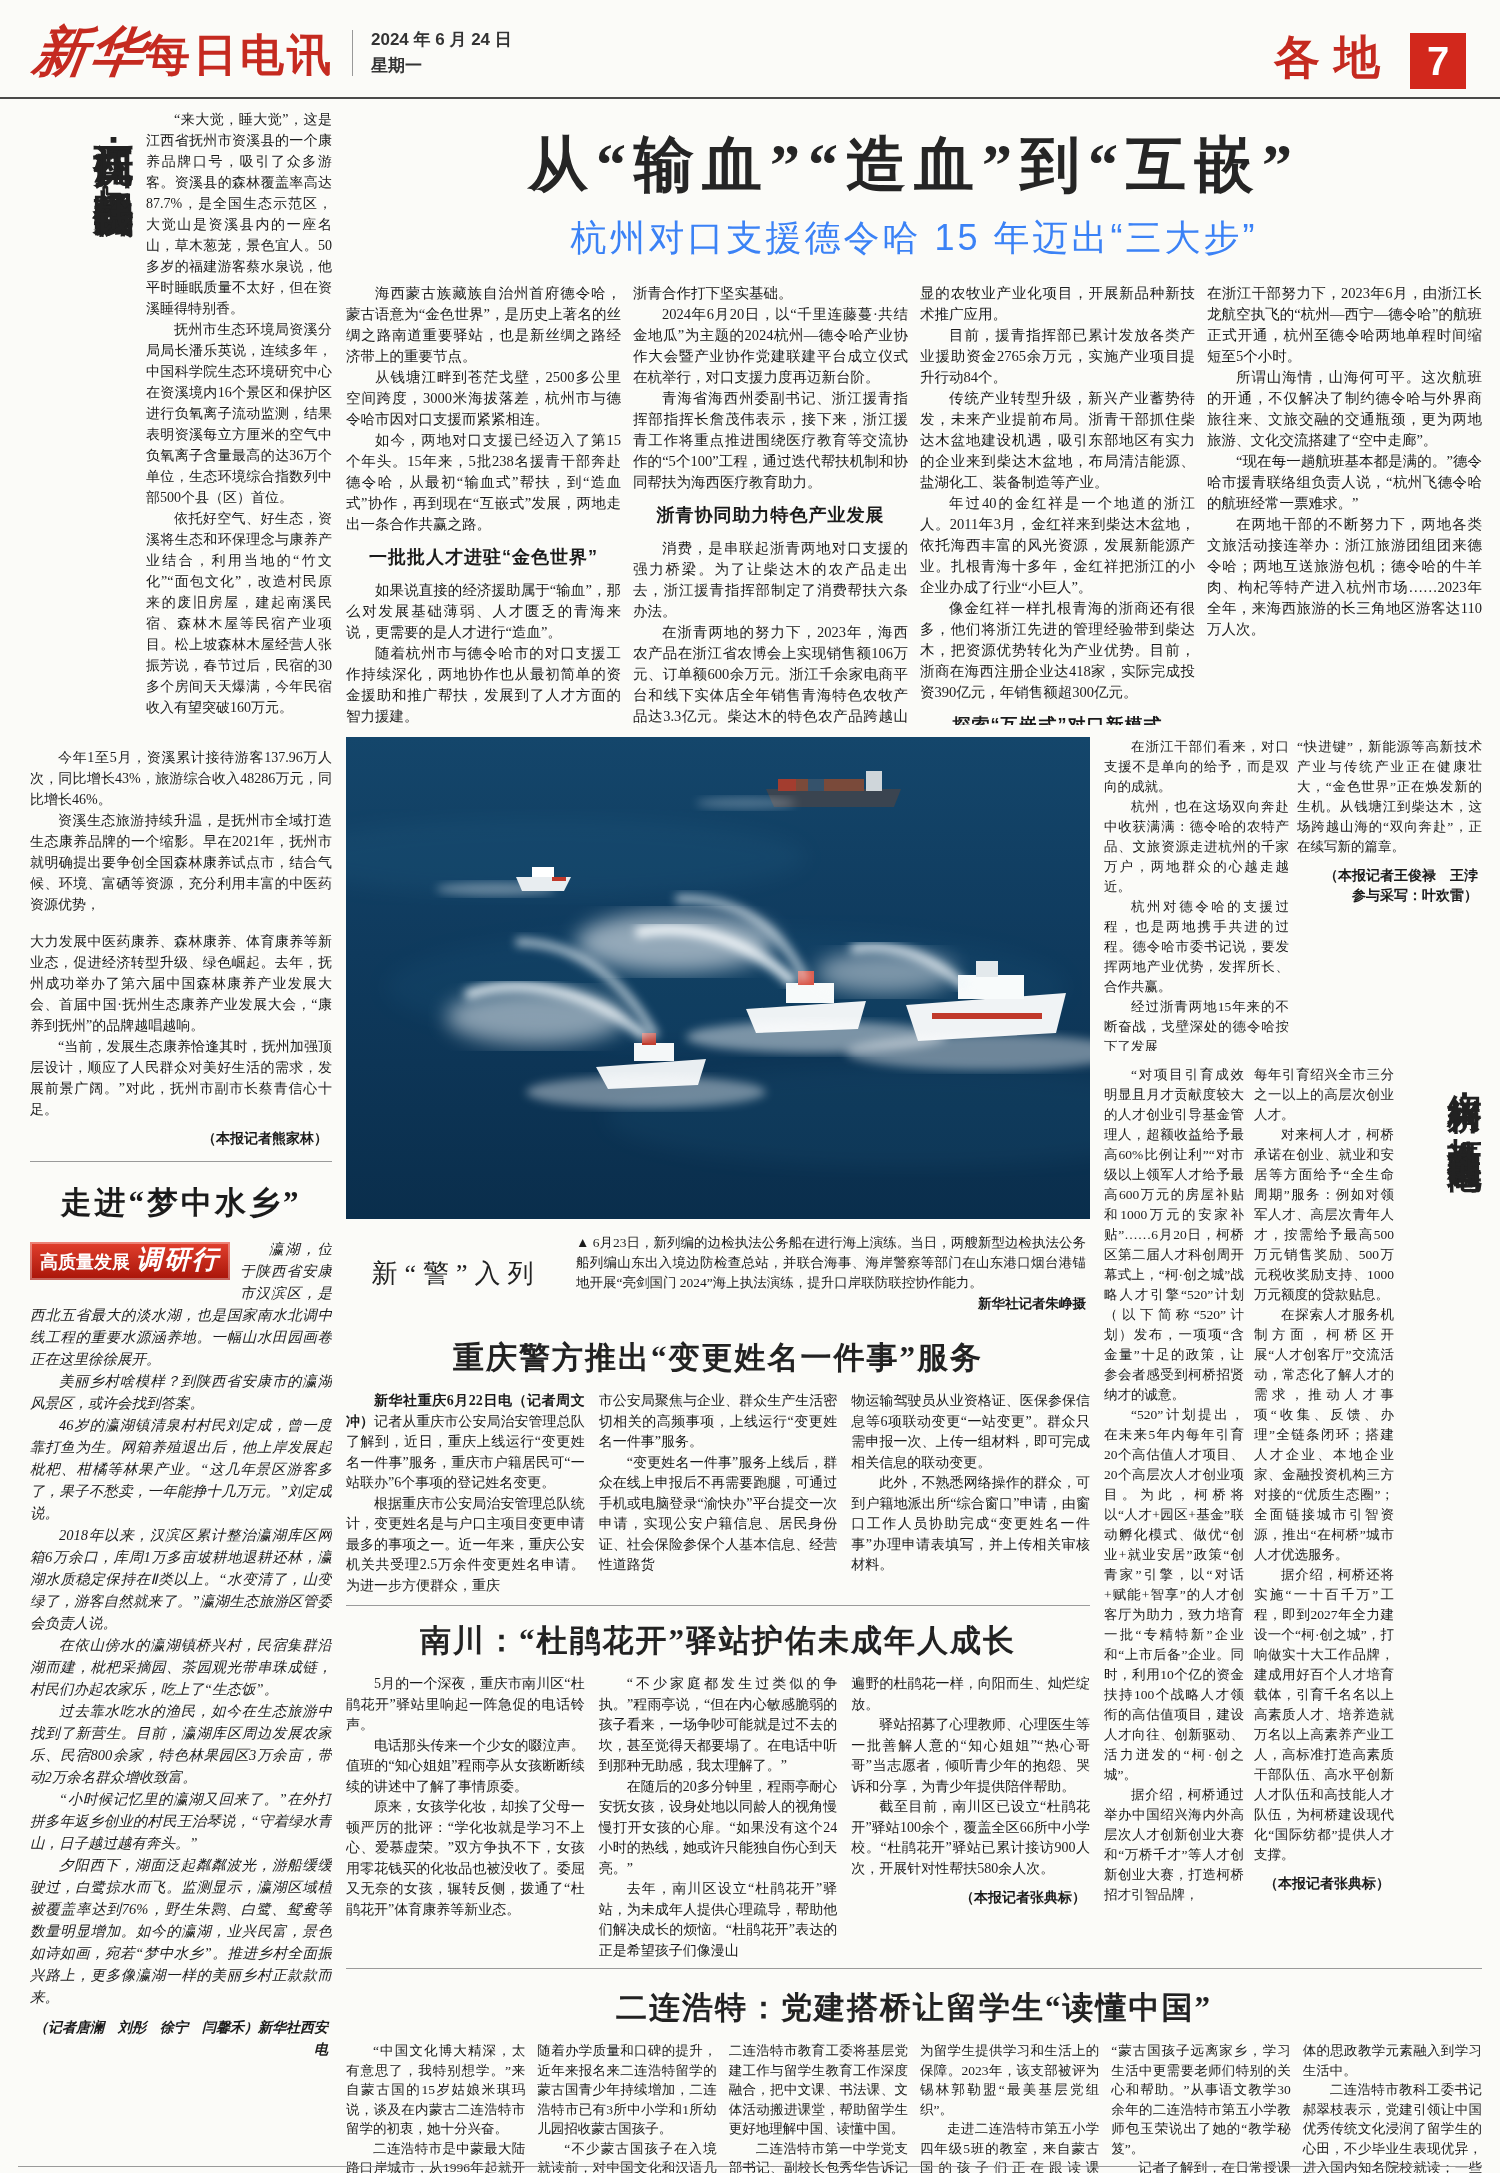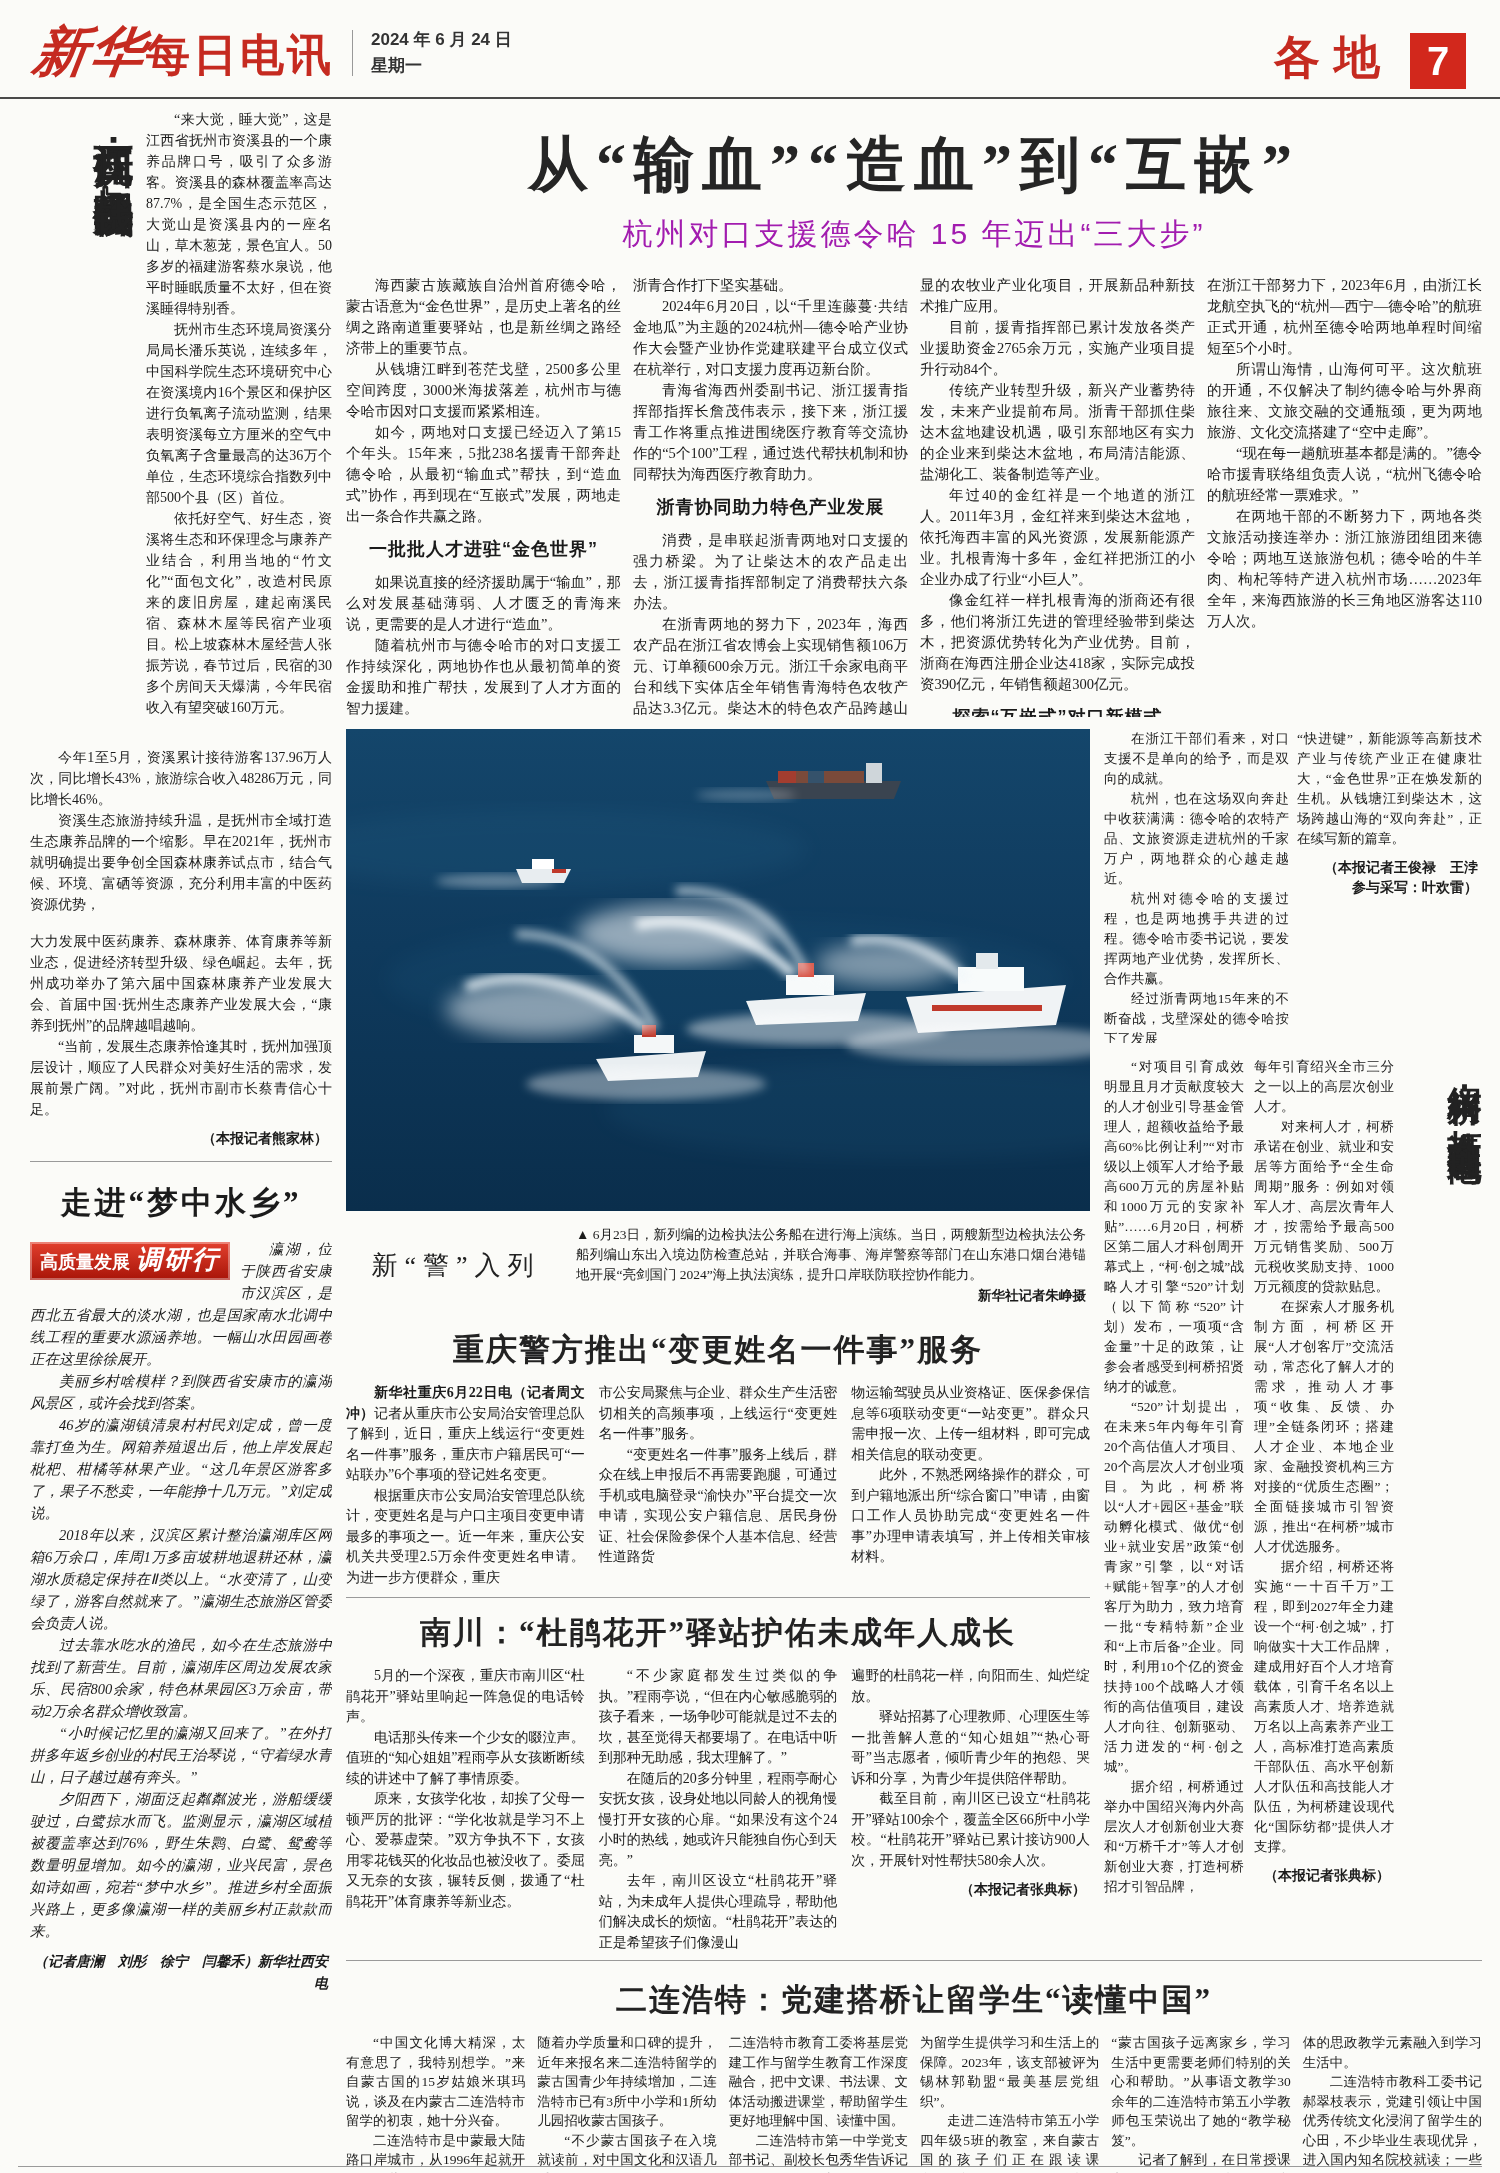--- a/index.html
+++ b/index.html
@@ -41,21 +41,21 @@
   .fz-colB{flex:1;font-size:14px;line-height:21px;}
   
   .sx-head{font-size:31px;font-weight:700;text-align:center;letter-spacing:3px;margin:20px 0 14px;}
   .sx-body{height:830px;overflow:hidden;font-size:14.5px;line-height:22px;font-style:italic;}
   .badge{float:left;margin:4px 10px 6px 0;padding:7px 10px;background:linear-gradient(#e2402e,#a81408);
          box-shadow:inset 0 0 0 2px rgba(255,255,255,.35);color:#fff;display:flex;align-items:baseline;gap:6px;}
   .badge .b1{font-family:"Liberation Sans",sans-serif;font-weight:700;font-size:18px;font-style:normal;}
   .badge .b2{font-weight:700;font-size:26px;letter-spacing:2px;}
   
   .m-h1{font-size:60px;font-weight:700;text-align:center;letter-spacing:8px;margin:16px 0 8px;color:#252525;}
-  .m-deck{text-align:center;font-family:"Liberation Sans",sans-serif;font-size:30px;color:#a21caf;
+  .m-deck{text-align:center;font-family:"Liberation Sans",sans-serif;font-size:36px;color:#3b82f6;
           letter-spacing:3px;margin-bottom:20px;font-weight:400;}
   .cols4{display:flex;gap:12px;height:442px;overflow:hidden;font-size:14.5px;line-height:21px;}
   .cols4 .col{flex:1;min-width:0;}
   
   .band2{display:flex;gap:14px;margin-top:12px;}
   .center-col{width:744px;flex:0 0 744px;}
   .right-col{flex:1;min-width:0;}
   .photo{width:744px;height:482px;display:block;}
   .cap-row{display:flex;gap:14px;padding:14px 4px 10px 4px;}
   .cap-title{width:212px;font-size:26px;letter-spacing:7px;text-align:center;align-self:center;color:#222;}
@@ -137,20 +137,21 @@
         <div class="sx-body col">
           <div class="badge">
             <span class="b1">高质量发展</span>
             <span class="b2">调研行</span>
           </div>
           <div>
               <p>瀛湖，位于陕西省安康市汉滨区，是西北五省最大的淡水湖，也是国家南水北调中线工程的重要水源涵养地。一幅山水田园画卷正在这里徐徐展开。</p>
               <p>美丽乡村啥模样？到陕西省安康市的瀛湖风景区，或许会找到答案。</p>
               <p>46岁的瀛湖镇清泉村村民刘定成，曾一度靠打鱼为生。网箱养殖退出后，他上岸发展起枇杷、柑橘等林果产业。“这几年景区游客多了，果子不愁卖，一年能挣十几万元。”刘定成说。</p>
               <p>2018年以来，汉滨区累计整治瀛湖库区网箱6万余口，库周1万多亩坡耕地退耕还林，瀛湖水质稳定保持在Ⅱ类以上。“水变清了，山变绿了，游客自然就来了。”瀛湖生态旅游区管委会负责人说。</p>
+              <p>在依山傍水的瀛湖镇桥兴村，民宿集群沿湖而建，枇杷采摘园、茶园观光带串珠成链，村民们办起农家乐，吃上了“生态饭”。</p>
               <p>过去靠水吃水的渔民，如今在生态旅游中找到了新营生。目前，瀛湖库区周边发展农家乐、民宿800余家，特色林果园区3万余亩，带动2万余名群众增收致富。</p>
               <p>“小时候记忆里的瀛湖又回来了。”在外打拼多年返乡创业的村民王治琴说，“守着绿水青山，日子越过越有奔头。”</p>
               <p>夕阳西下，湖面泛起粼粼波光，游船缓缓驶过，白鹭掠水而飞。监测显示，瀛湖区域植被覆盖率达到76%，野生朱鹮、白鹭、鸳鸯等数量明显增加。如今的瀛湖，业兴民富，景色如诗如画，宛若“梦中水乡”。推进乡村全面振兴路上，更多像瀛湖一样的美丽乡村正款款而来。</p>
             </div>
           <div class="byline">（记者唐澜　刘彤　徐宁　闫馨禾）新华社西安电</div>
         </div>
       </div>
     </div>
 
     <div class="main-area">

